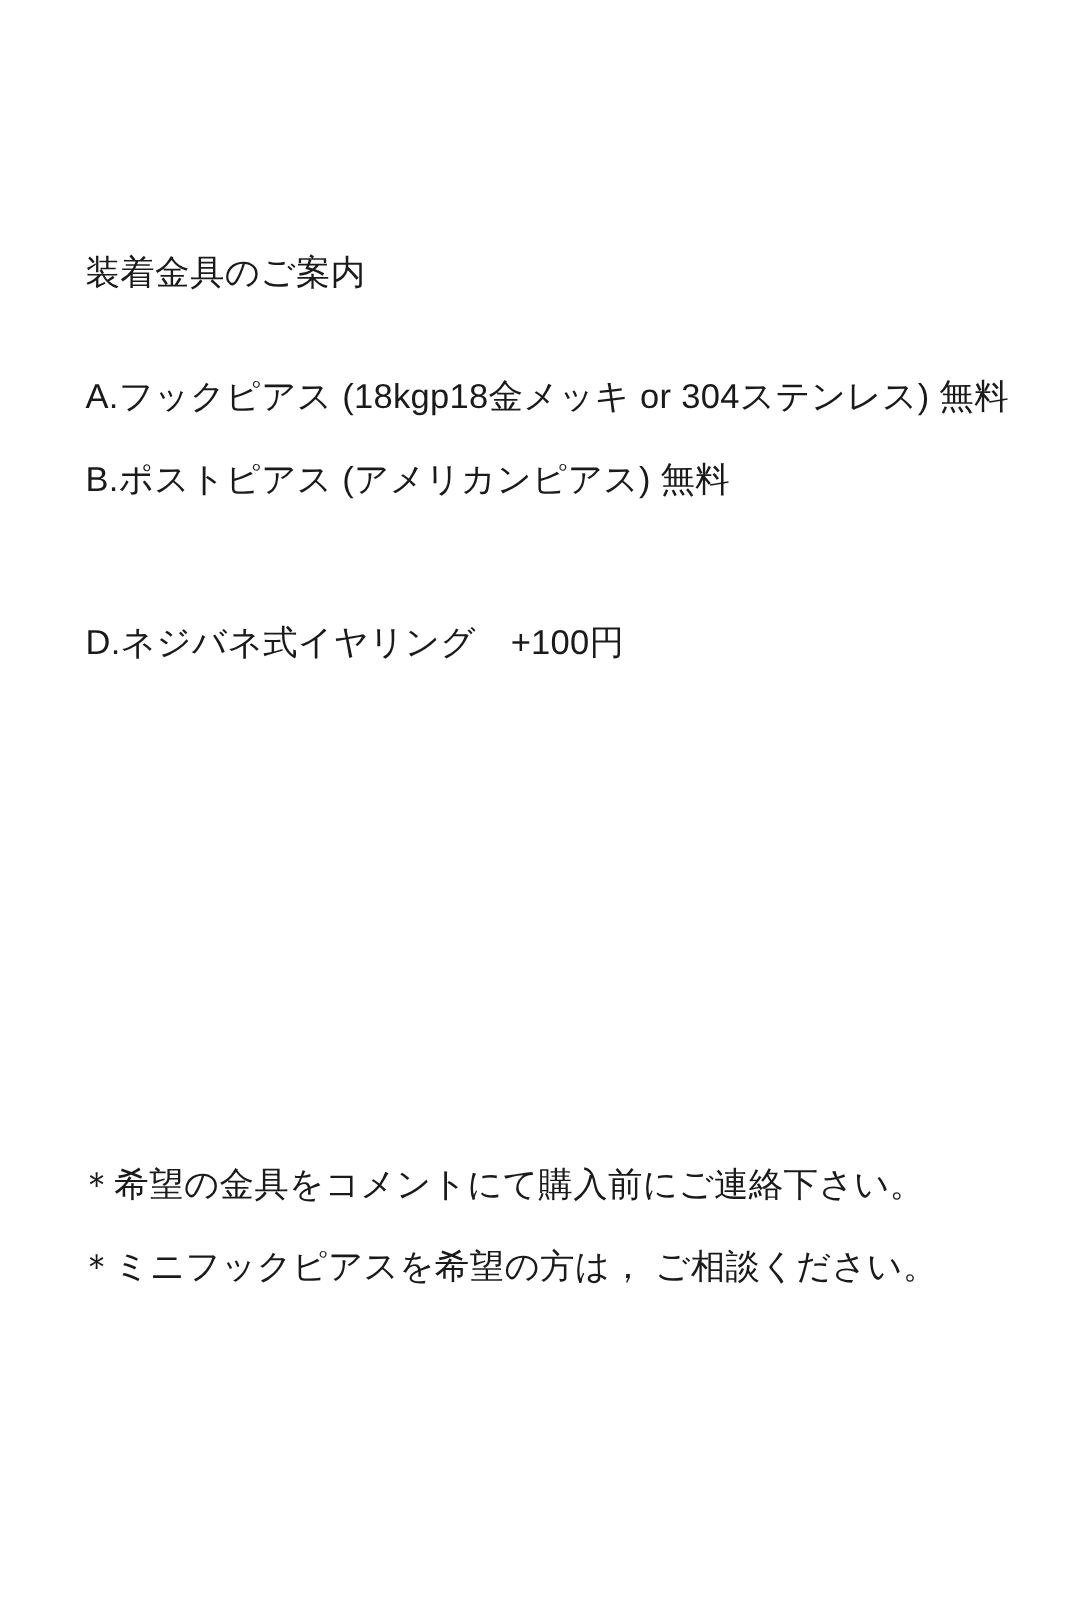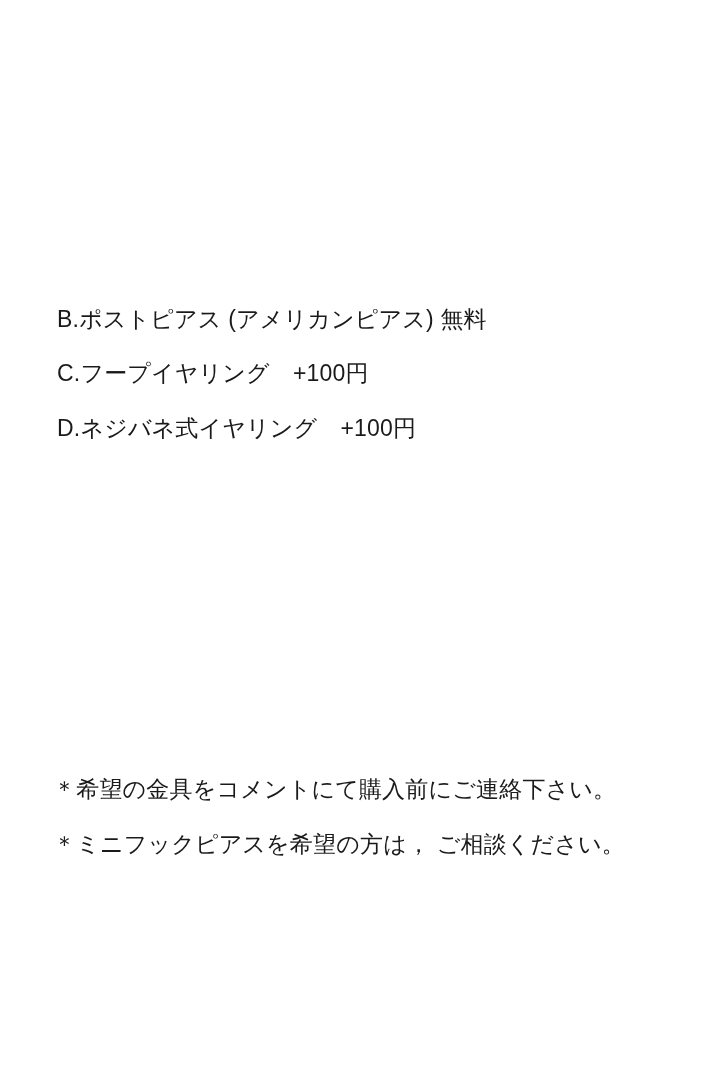--- a/index.html
+++ b/index.html
@@ -25,20 +25,21 @@
     letter-spacing: 0.2px;
   }
   .note {
     left: 53px;
   }
 </style>
 </head>
 <body>
 
 <div class="canvas">
+  <div class="line" style="top:166px">装着金具のご案内</div>
 
+  <div class="line" style="top:249px">A.フックピアス (18kgp18金メッキ or 304ステンレス) 無料</div>
   <div class="line" style="top:304px">B.ポストピアス (アメリカンピアス) 無料</div>
-  <div class="line" style="top:358px">C.フープイヤリング　+100円</div>
   <div class="line" style="top:413px">D.ネジバネ式イヤリング　+100円</div>
 
   <div class="line note" style="top:829px">＊ミニフックピアスを希望の方は， ご相談ください。</div>
   <div class="line note" style="top:774px">＊希望の金具をコメントにて購入前にご連絡下さい。</div>
 </div>
 
 </body></html>

